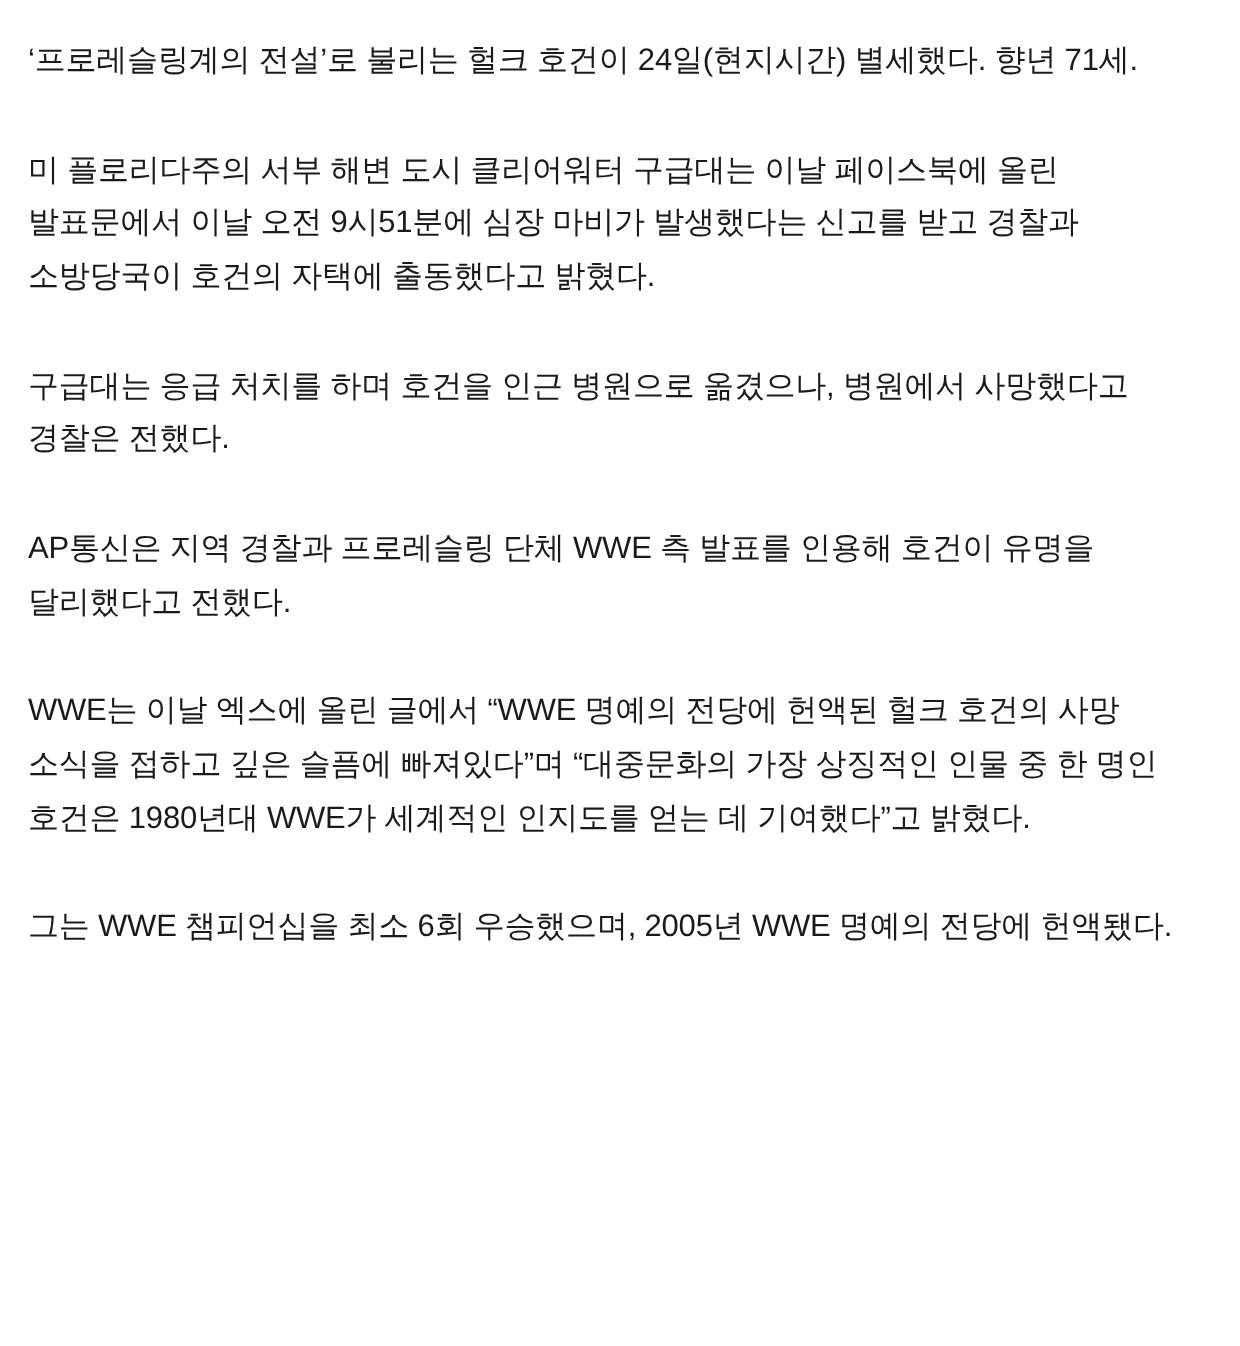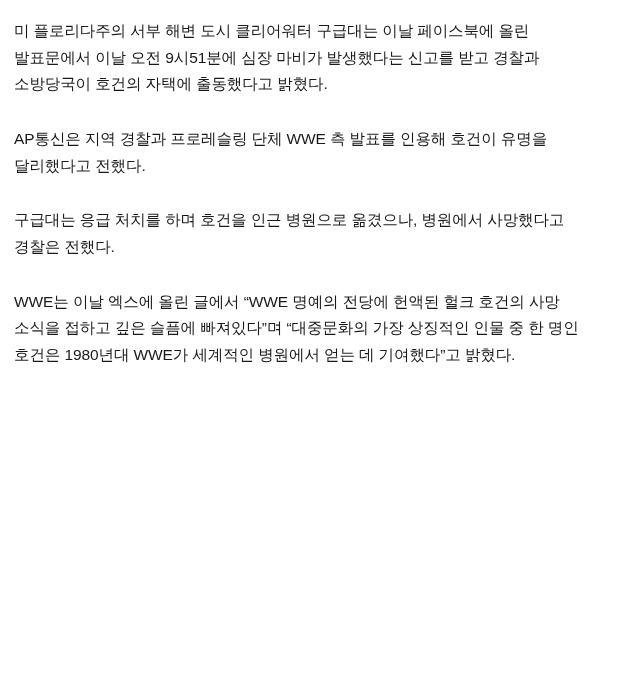--- a/index.html
+++ b/index.html
@@ -28,17 +28,19 @@
     white-space: pre-wrap;
   }
   .para:last-child {
     margin-bottom: 0;
   }
 </style>
 </head>
 <body>
 
 <div class="article">
+  <p class="para">‘프로레슬링계의 전설’로 불리는 헐크 호건이 24일(현지시간) 별세했다. 향년 71세.</p>
   <p class="para">미 플로리다주의 서부 해변 도시 클리어워터 구급대는 이날 페이스북에 올린 발표문에서 이날 오전 9시51분에 심장 마비가 발생했다는 신고를 받고 경찰과 소방당국이 호건의 자택에 출동했다고 밝혔다.</p>
+  <p class="para">구급대는 응급 처치를 하며 호건을 인근 병원으로 옮겼으나, 병원에서 사망했다고 경찰은 전했다.</p>
   <p class="para">AP통신은 지역 경찰과 프로레슬링 단체 WWE 측 발표를 인용해 호건이 유명을 달리했다고 전했다.</p>
-  <p class="para">구급대는 응급 처치를 하며 호건을 인근 병원으로 옮겼으나, 병원에서 사망했다고 경찰은 전했다.</p>
-  <p class="para">WWE는 이날 엑스에 올린 글에서 “WWE 명예의 전당에 헌액된 헐크 호건의 사망 소식을 접하고 깊은 슬픔에 빠져있다”며 “대중문화의 가장 상징적인 인물 중 한 명인 호건은 1980년대 WWE가 세계적인 병원에서 얻는 데 기여했다”고 밝혔다.</p>
+  <p class="para">WWE는 이날 엑스에 올린 글에서 “WWE 명예의 전당에 헌액된 헐크 호건의 사망 소식을 접하고 깊은 슬픔에 빠져있다”며 “대중문화의 가장 상징적인 인물 중 한 명인 호건은 1980년대 WWE가 세계적인 인지도를 얻는 데 기여했다”고 밝혔다.</p>
+  <p class="para">그는 WWE 챔피언십을 최소 6회 우승했으며, 2005년 WWE 명예의 전당에 헌액됐다.</p>
 </div>
 
 </body></html>

